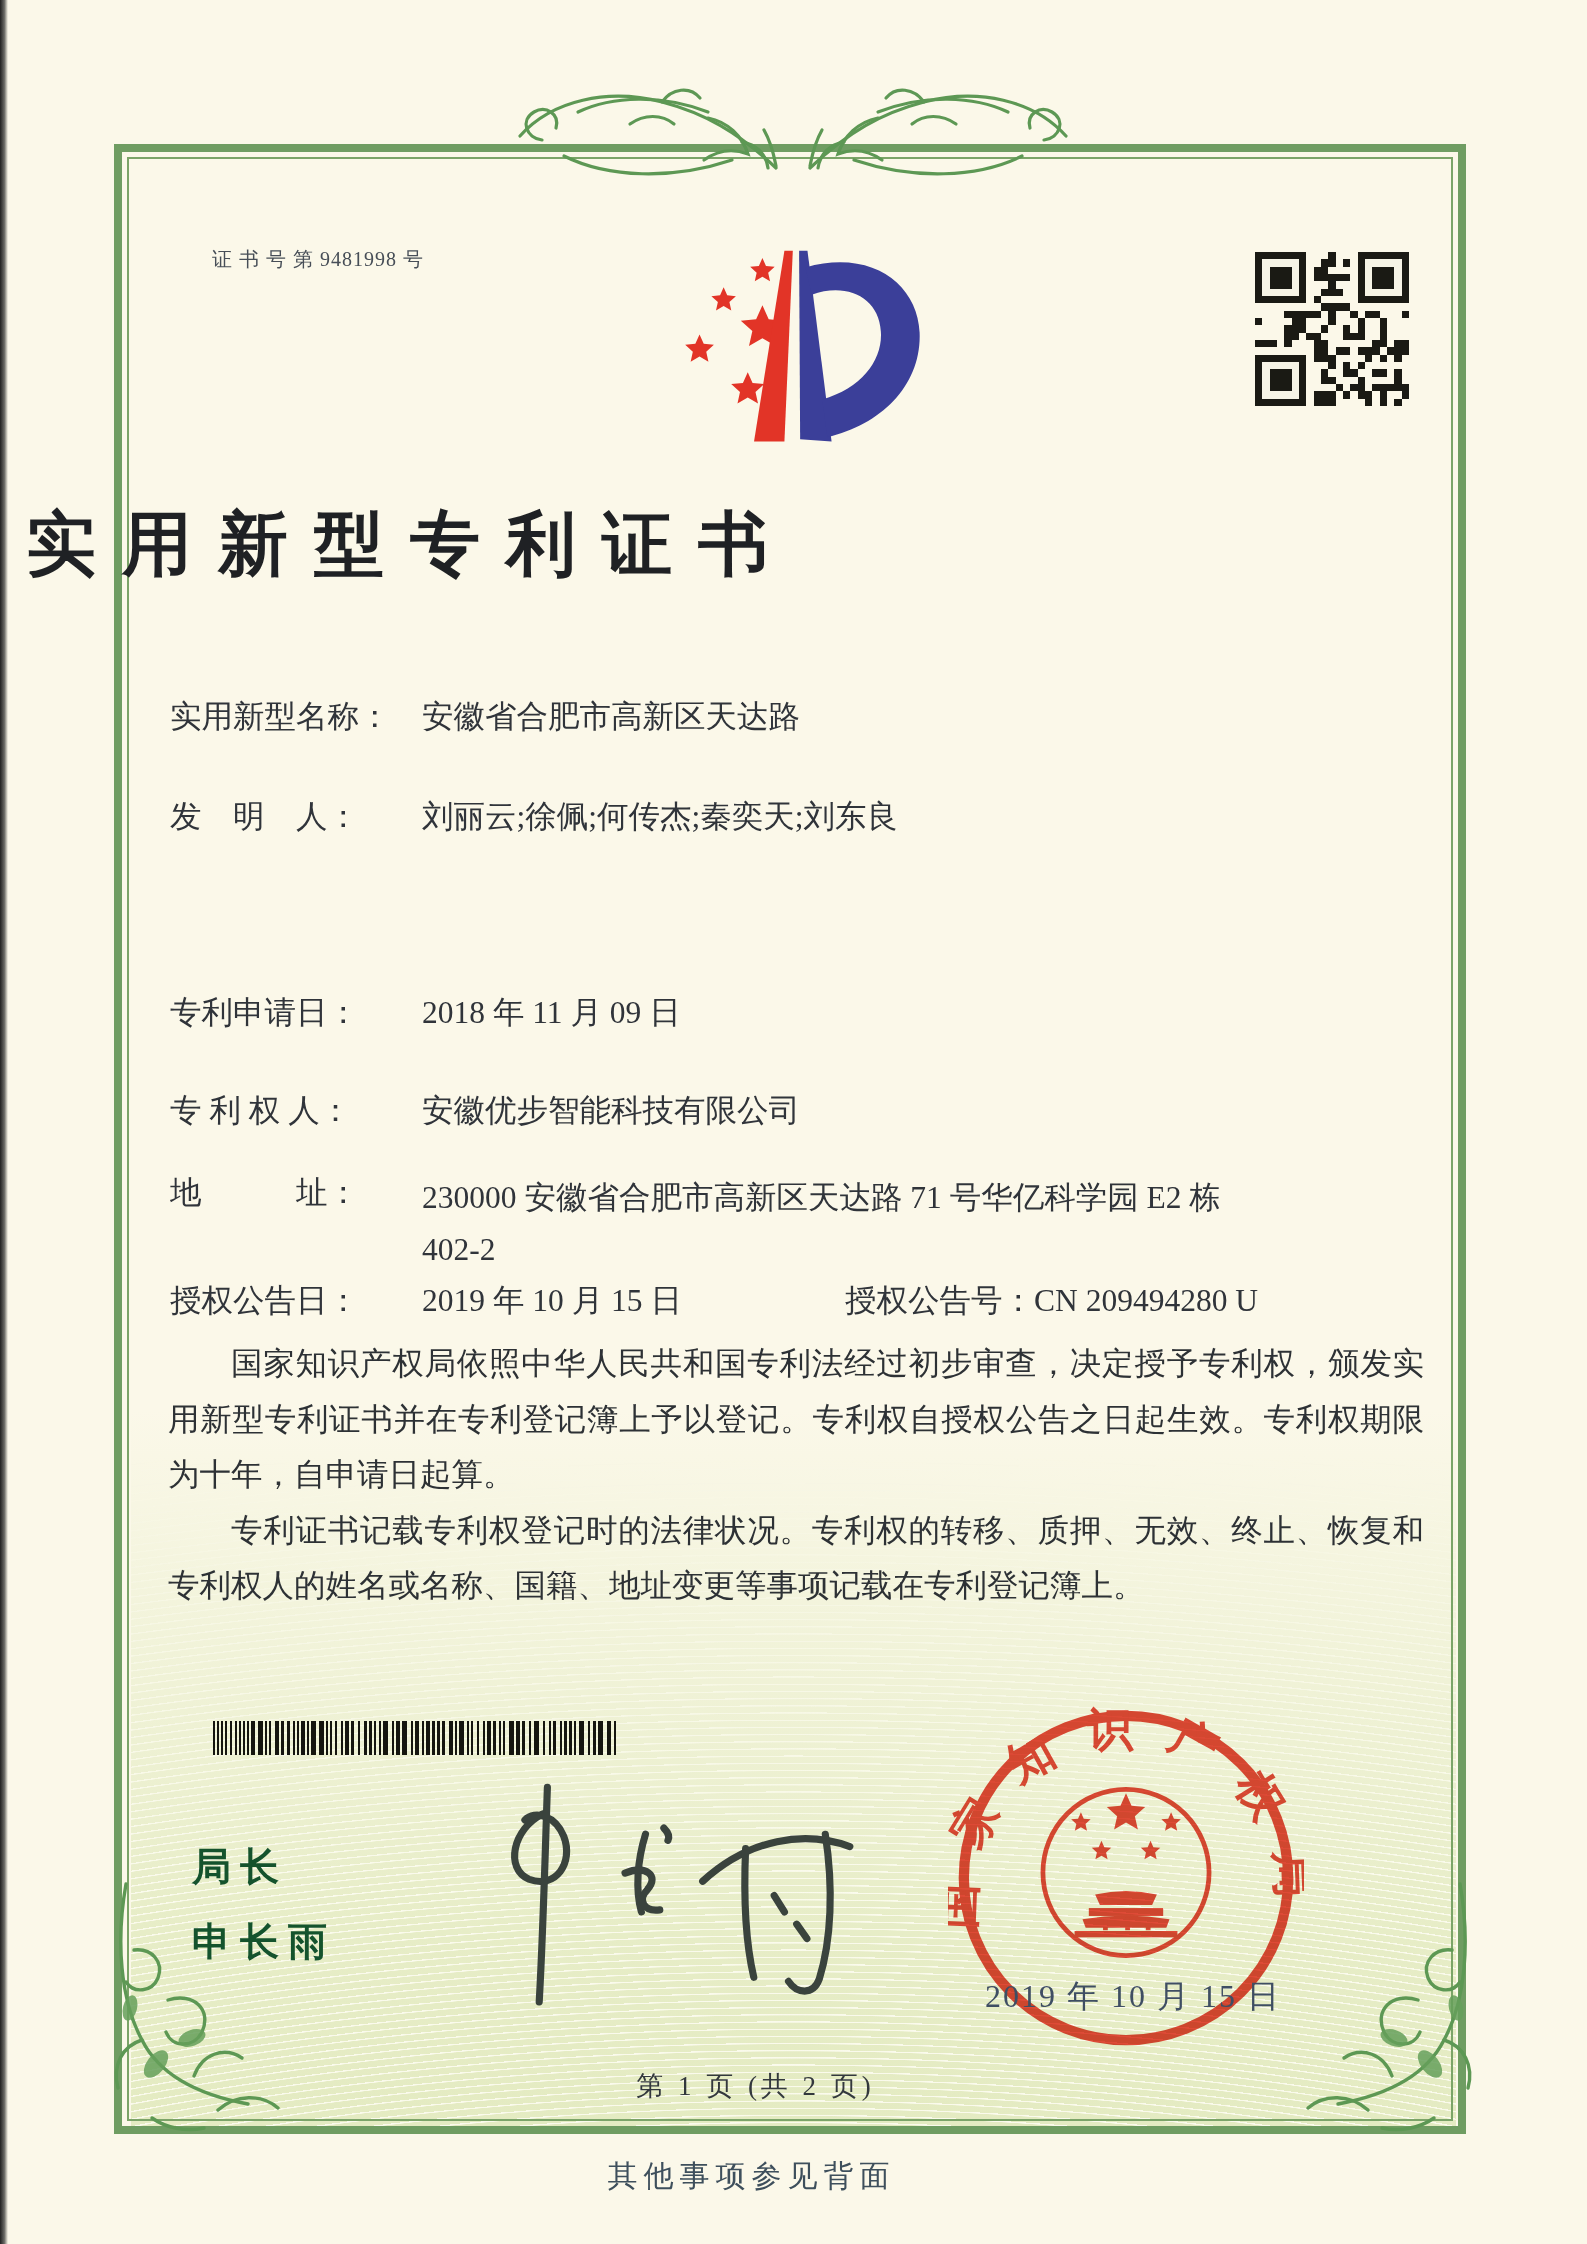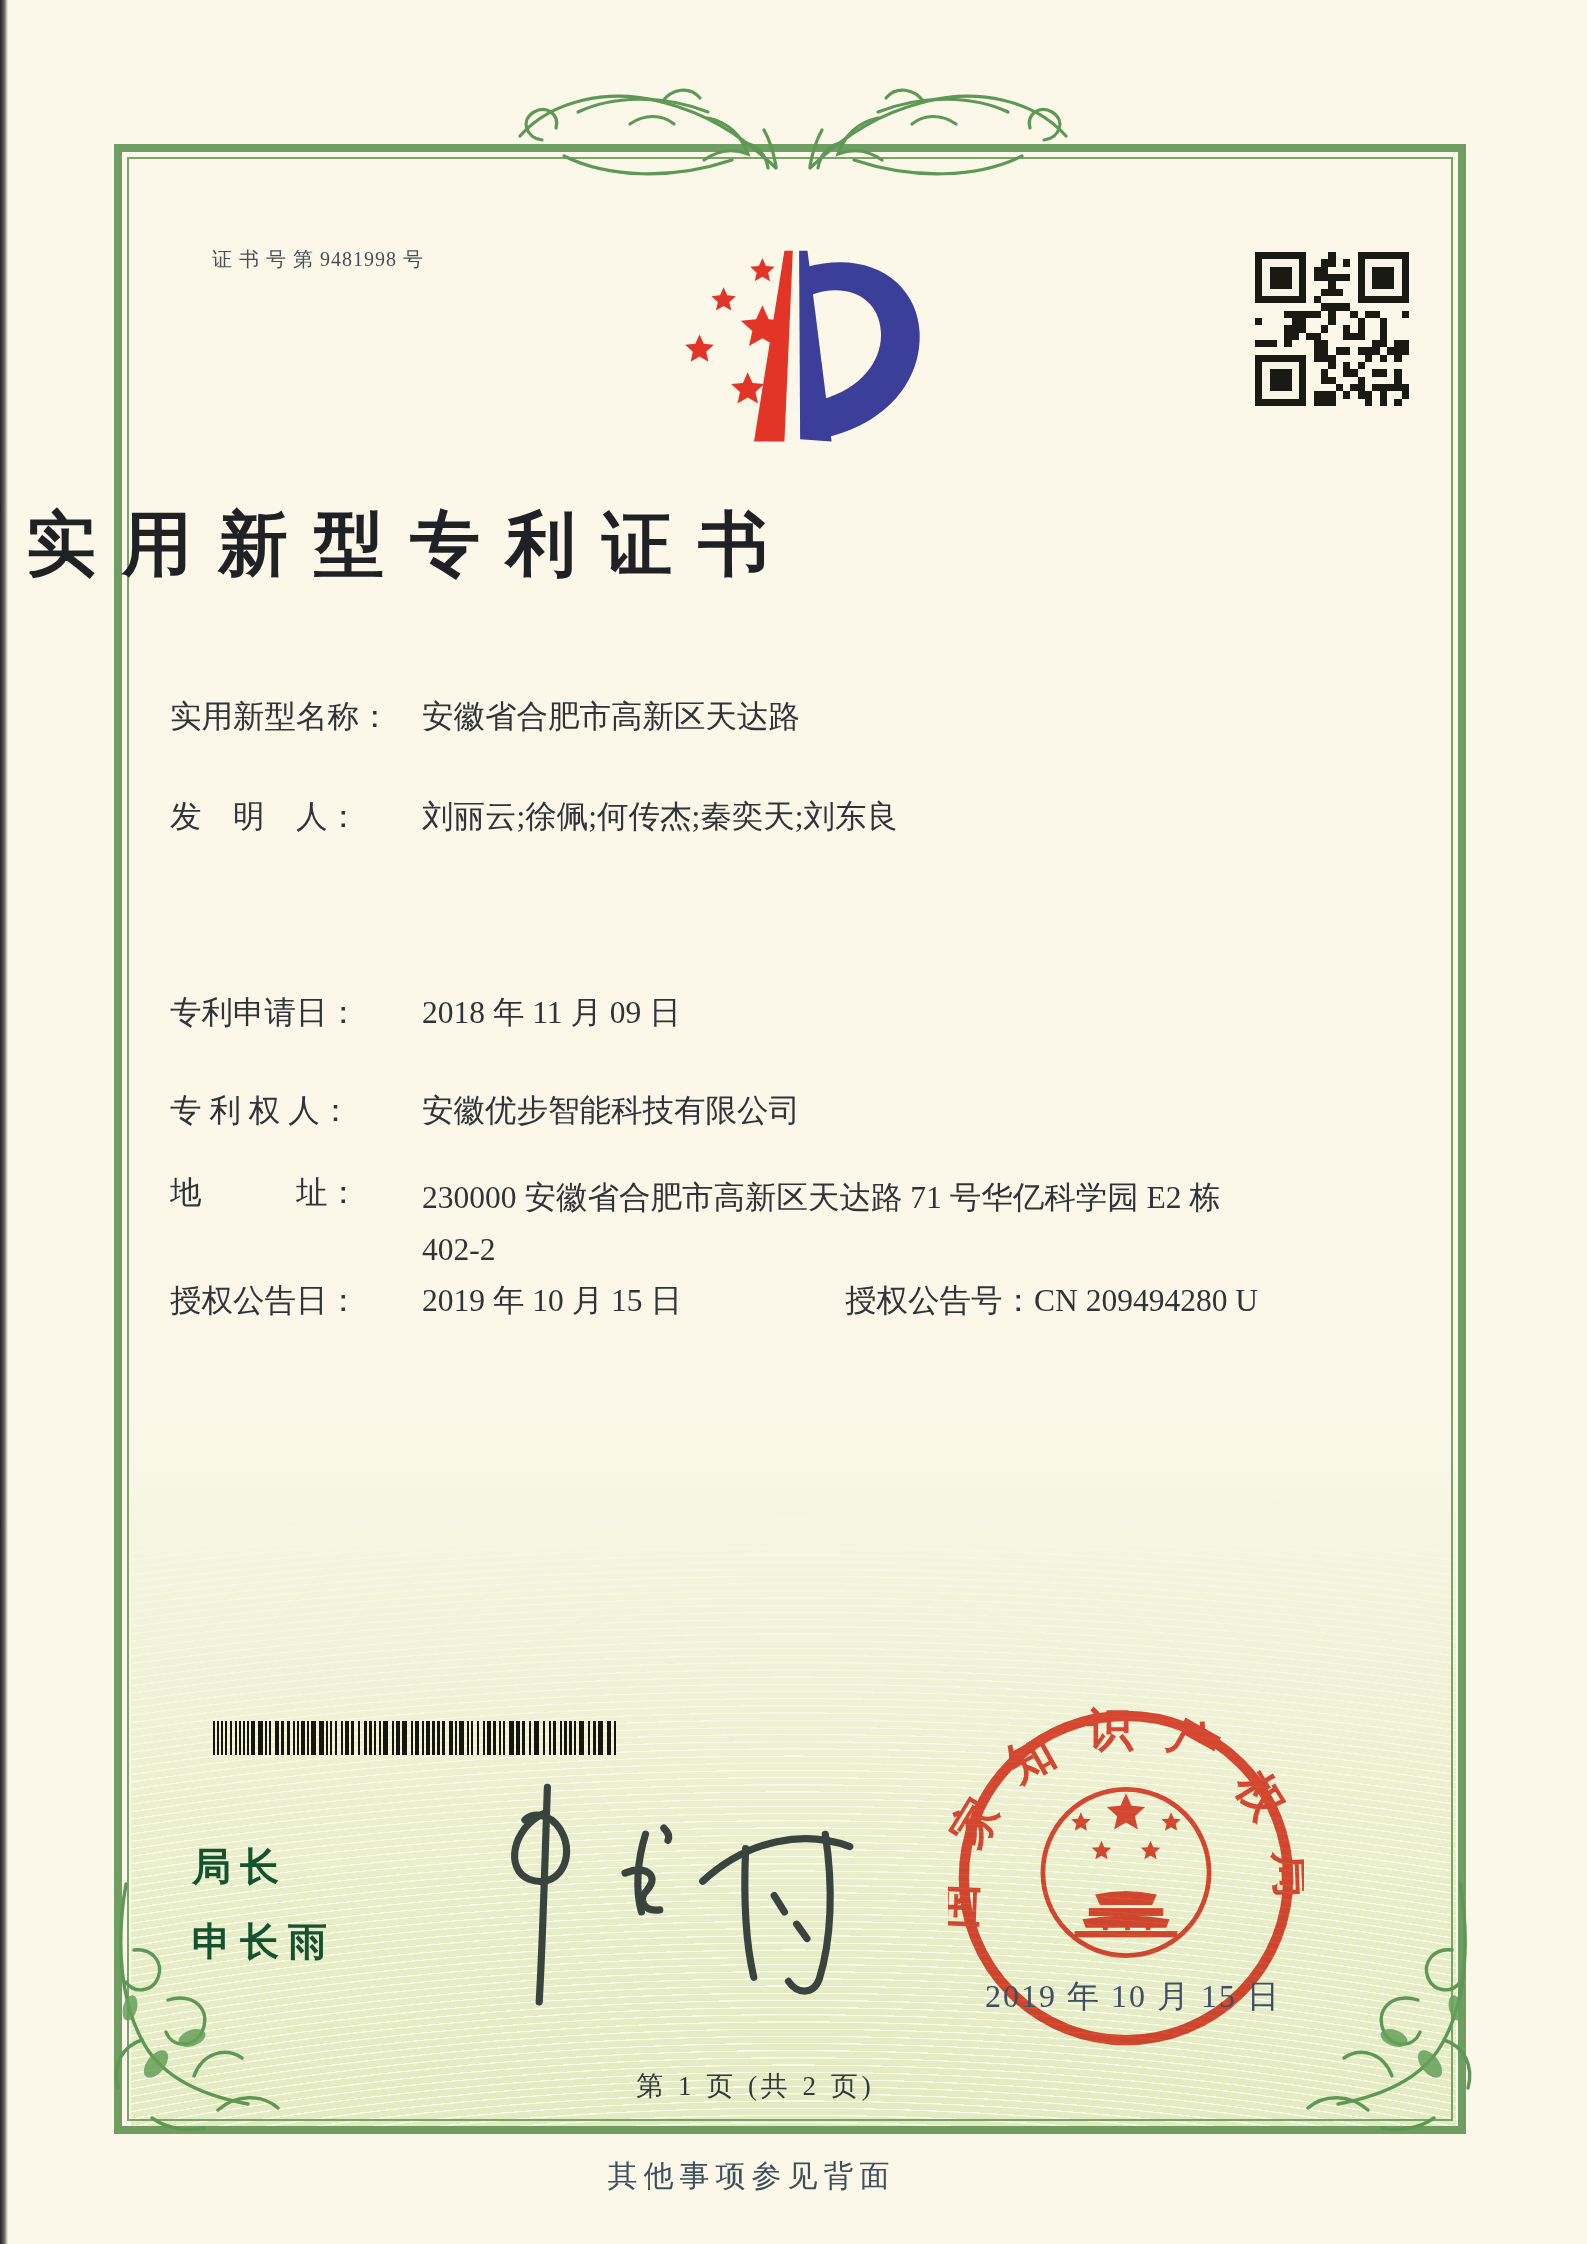--- a/index.html
+++ b/index.html
@@ -262,20 +262,24 @@
   <div class="abs row addr" style="top:1172px">
     <span class="lbl">地　　　址：</span><span class="val">230000 安徽省合肥市高新区天达路 71 号华亿科学园 E2 栋 402-2</span>
   </div>
   <div class="abs row" style="top:1280px">
     <span class="lbl">授权公告日：</span><span class="val">2019 年 10 月 15 日</span>
   </div>
   <div class="abs grant-no">
     <span>授权公告号：</span><span>CN 209494280 U</span>
   </div>
 
+  <div class="abs body-text">
+    <p>国家知识产权局依照中华人民共和国专利法经过初步审查，决定授予专利权，颁发实用新型专利证书并在专利登记簿上予以登记。专利权自授权公告之日起生效。专利权期限为十年，自申请日起算。</p>
+    <p>专利证书记载专利权登记时的法律状况。专利权的转移、质押、无效、终止、恢复和专利权人的姓名或名称、国籍、地址变更等事项记载在专利登记簿上。</p>
+  </div>
 
   <svg class="abs" id="barcode" style="left:213px;top:1721px;" width="412" height="34">
       <rect x="0" y="0" width="2" height="34" fill="#15150f"></rect>
       <rect x="4" y="0" width="2" height="34" fill="#15150f"></rect>
       <rect x="8" y="0" width="2" height="34" fill="#15150f"></rect>
       <rect x="12" y="0" width="2" height="34" fill="#15150f"></rect>
       <rect x="17" y="0" width="2" height="34" fill="#15150f"></rect>
       <rect x="22" y="0" width="2" height="34" fill="#15150f"></rect>
       <rect x="26" y="0" width="2" height="34" fill="#15150f"></rect>
       <rect x="30" y="0" width="2" height="34" fill="#15150f"></rect>

